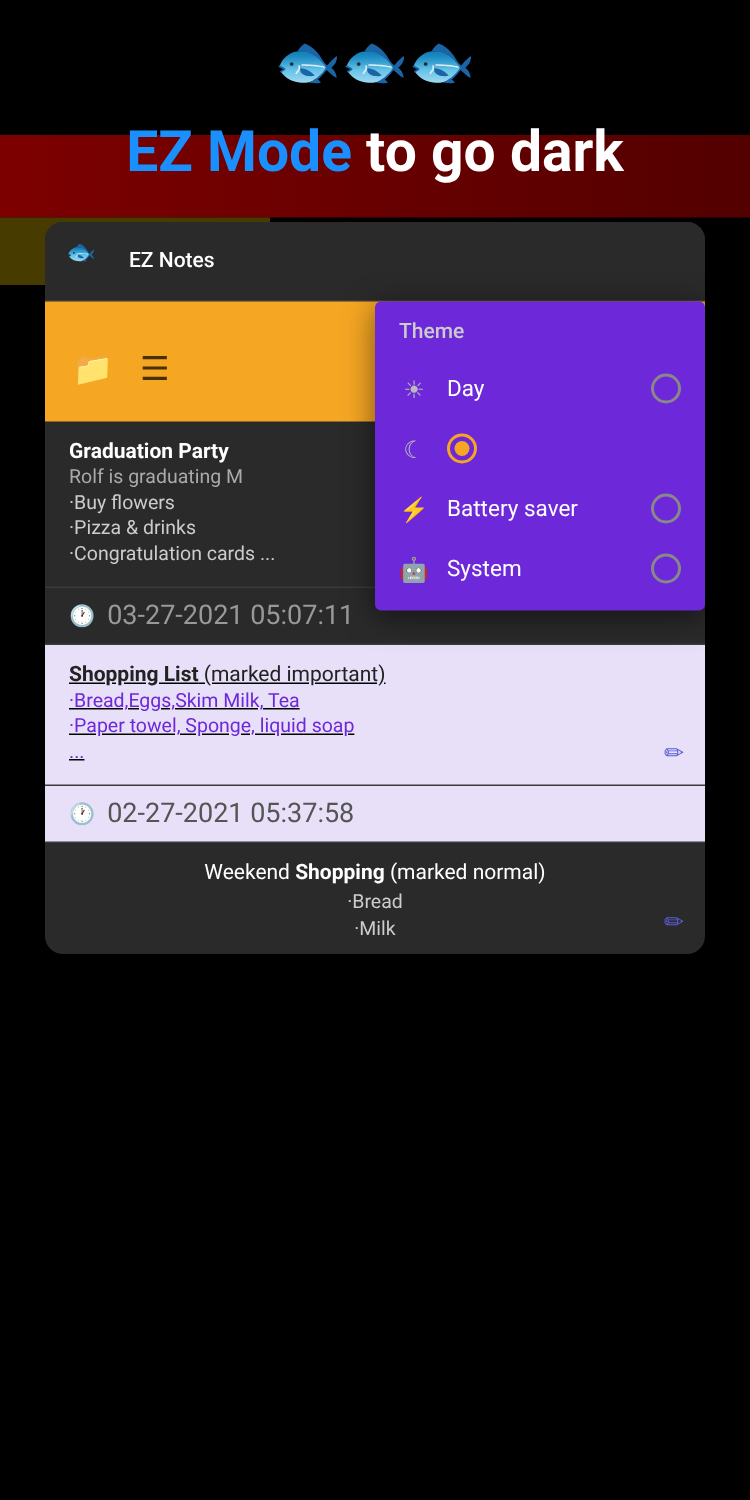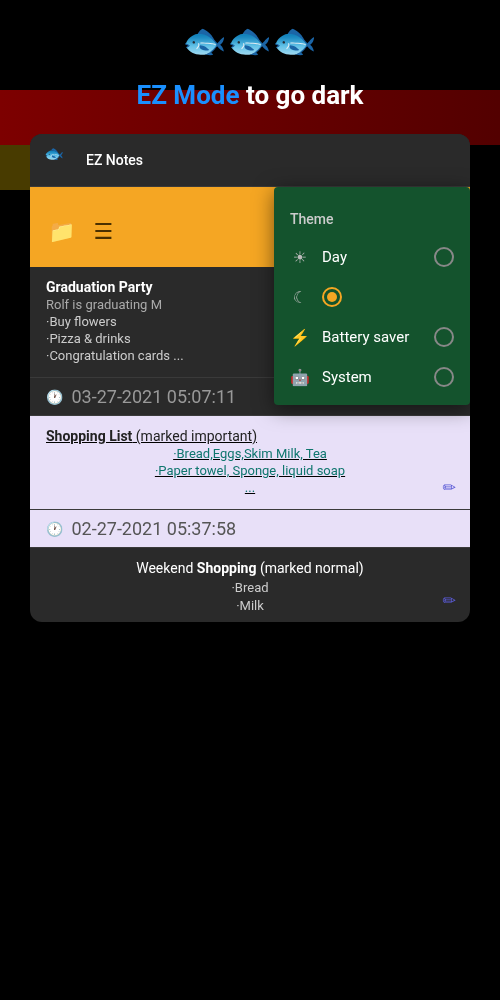--- a/index.html
+++ b/index.html
@@ -42,21 +42,21 @@
     }
     .logo-area {
       display: flex;
       justify-content: center;
       margin-bottom: 8px;
     }
     .logo-emoji {
       font-size: 36px;
     }
     .hero-title {
-      font-size: 26px;
+      font-size: 38px;
       font-weight: 700;
       color: #fff;
       padding: 10px 8px 14px;
       position: relative;
       z-index: 3;
     }
     .hero-title .ez-mode {
       color: #1a90ff;
     }
 
@@ -111,25 +111,25 @@
     .toolbar-icon {
       color: #4a3000;
       font-size: 22px;
     }
 
     
     .theme-dropdown {
       position: absolute;
       top: 0;
       right: 0;
-      width: 196px;
-      background: #14532d;
+      width: 220px;
+      background: #6d28d9;
       border-radius: 4px;
       z-index: 20;
-      padding: 24px 0 8px;
+      padding: 12px 0 8px;
       box-shadow: 0 4px 20px rgba(0,0,0,0.5);
     }
     .theme-header {
       font-size: 14px;
       color: #ccc;
       padding: 0 16px 10px;
       font-weight: 500;
     }
     .theme-option {
       display: flex;
@@ -197,22 +197,21 @@
       font-size: 13px;
       color: #aaa;
       margin-bottom: 1px;
     }
     .note-bullet {
       font-size: 13px;
       color: #ccc;
       margin: 2px 0;
     }
     .note-bullet.dark-text {
-      color: #0f766e;
-      text-align: center;
+      color: #6d28d9;
     }
     .note-timestamp {
       display: flex;
       align-items: center;
       gap: 8px;
       padding: 8px 16px;
       border-bottom: 1px solid #3a3a3a;
     }
     .timestamp-icon {
       color: #888;

